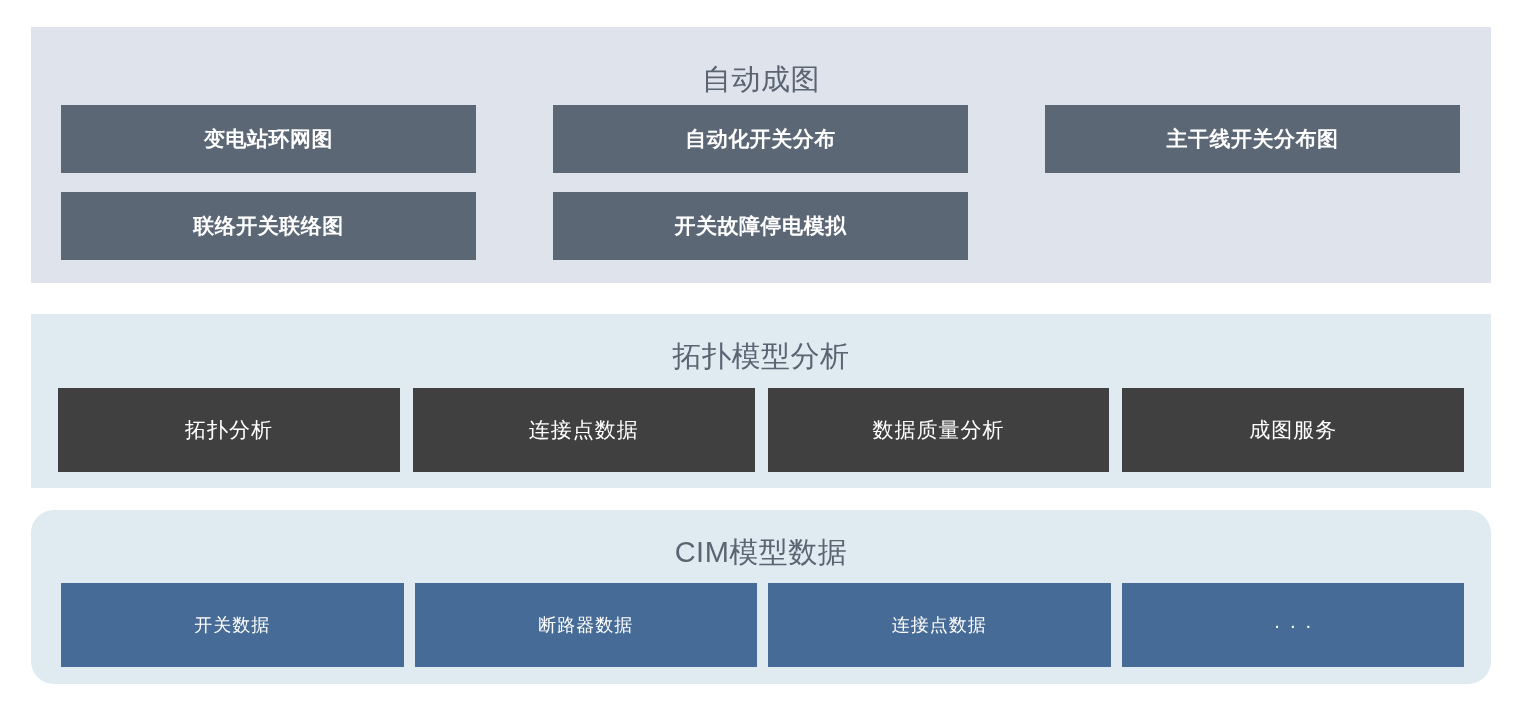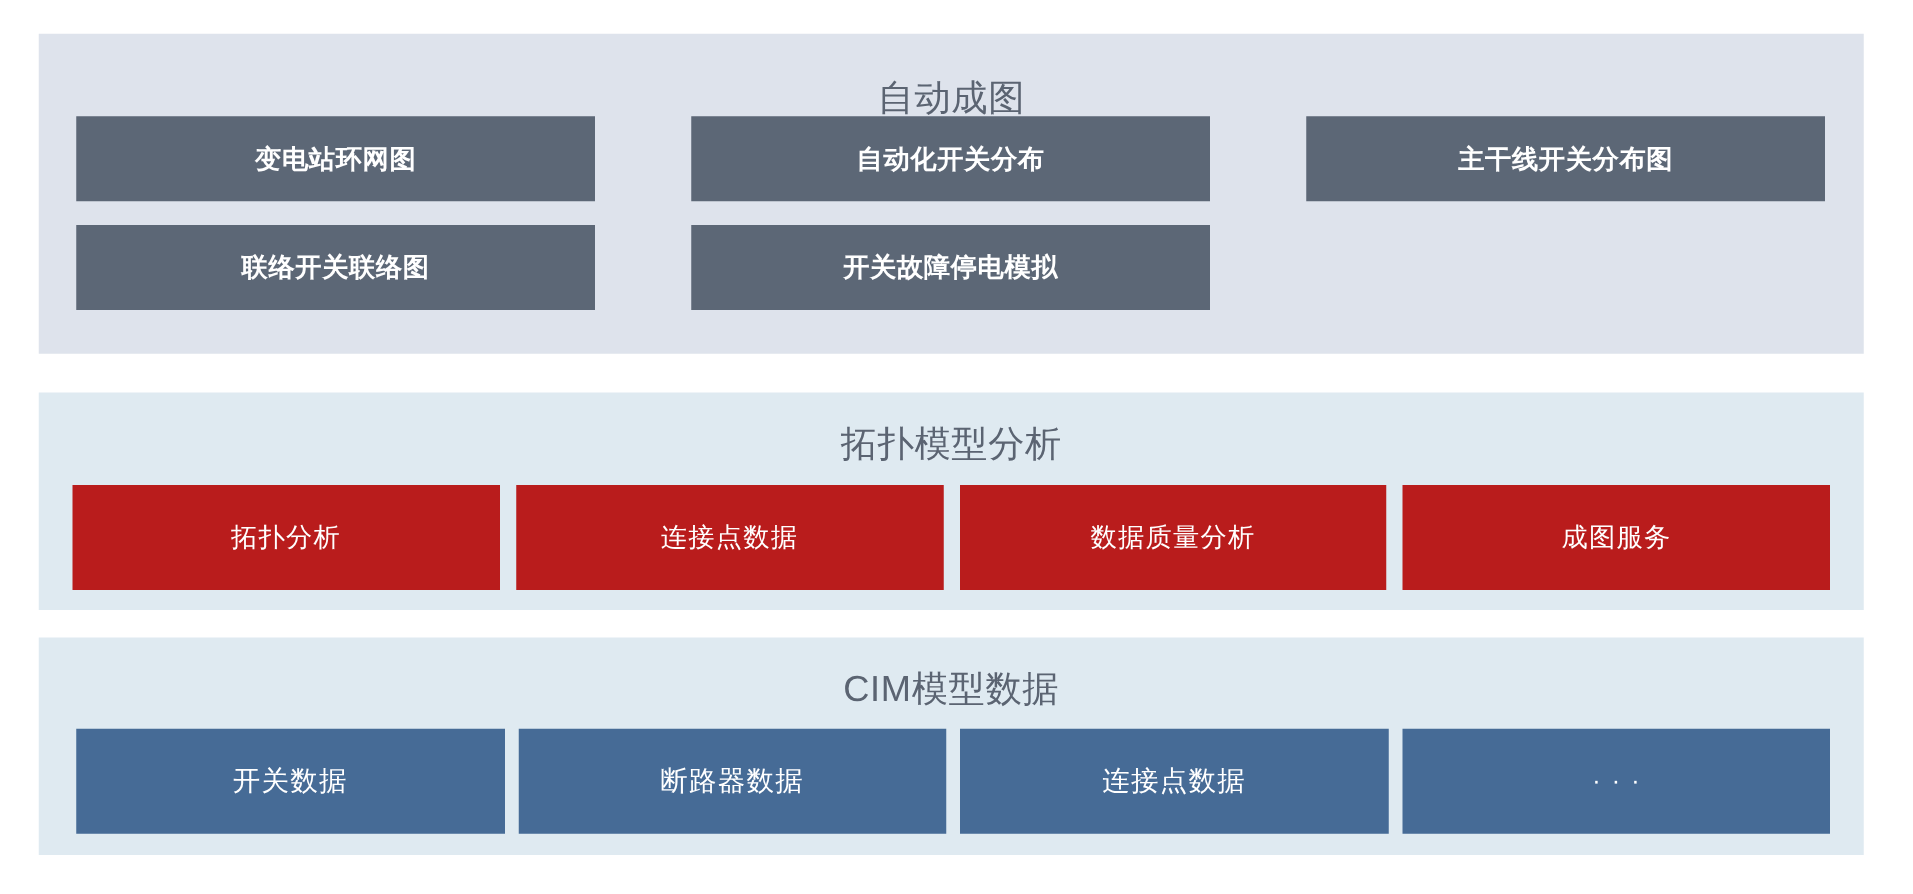--- a/index.html
+++ b/index.html
@@ -42,21 +42,21 @@
     padding: 0;
   }
   .panel-auto .panel-title {
     font-size: 29px;
     line-height: 29px;
     padding-top: 38px;
   }
   .auto-grid {
     position: absolute;
     left: 30px;
-    top: 66px;
+    top: 78px;
     width: 1398px;
     display: grid;
     grid-template-columns: 415px 415px 415px;
     grid-template-rows: 68px 68px;
     column-gap: 77px;
     row-gap: 19px;
   }
   .tile-slate {
     background: #5c6776;
     color: #ffffff;
@@ -86,57 +86,58 @@
     position: absolute;
     left: 27px;
     top: 74px;
     width: 1406px;
     display: grid;
     grid-template-columns: repeat(4, 1fr);
     grid-template-rows: 84px;
     column-gap: 13px;
   }
   .tile-teal {
-    background: #b91c1c;
+    background: #404040;
     color: #ffffff;
     font-size: 21px;
     font-weight: normal;
     display: flex;
     align-items: center;
     justify-content: center;
     letter-spacing: 1px;
     cursor: pointer;
     user-select: none;
   }
 
   
   .panel-cim {
     background: #dfeaf1;
     height: 174px;
     margin-top: 22px;
+    border-radius: 23px;
   }
   .panel-cim .panel-title {
     font-size: 29px;
     line-height: 29px;
     padding-top: 28px;
   }
   .cim-grid {
     position: absolute;
     left: 30px;
     top: 73px;
     width: 1403px;
     display: grid;
     grid-template-columns: repeat(4, 1fr);
     grid-template-rows: 84px;
     column-gap: 11px;
   }
   .tile-blue {
     background: #466b96;
     color: #ffffff;
-    font-size: 22px;
+    font-size: 18px;
     font-weight: normal;
     display: flex;
     align-items: center;
     justify-content: center;
     letter-spacing: 1px;
     cursor: pointer;
     user-select: none;
   }
   .tile-blue.ellipsis {
     letter-spacing: 9px;

